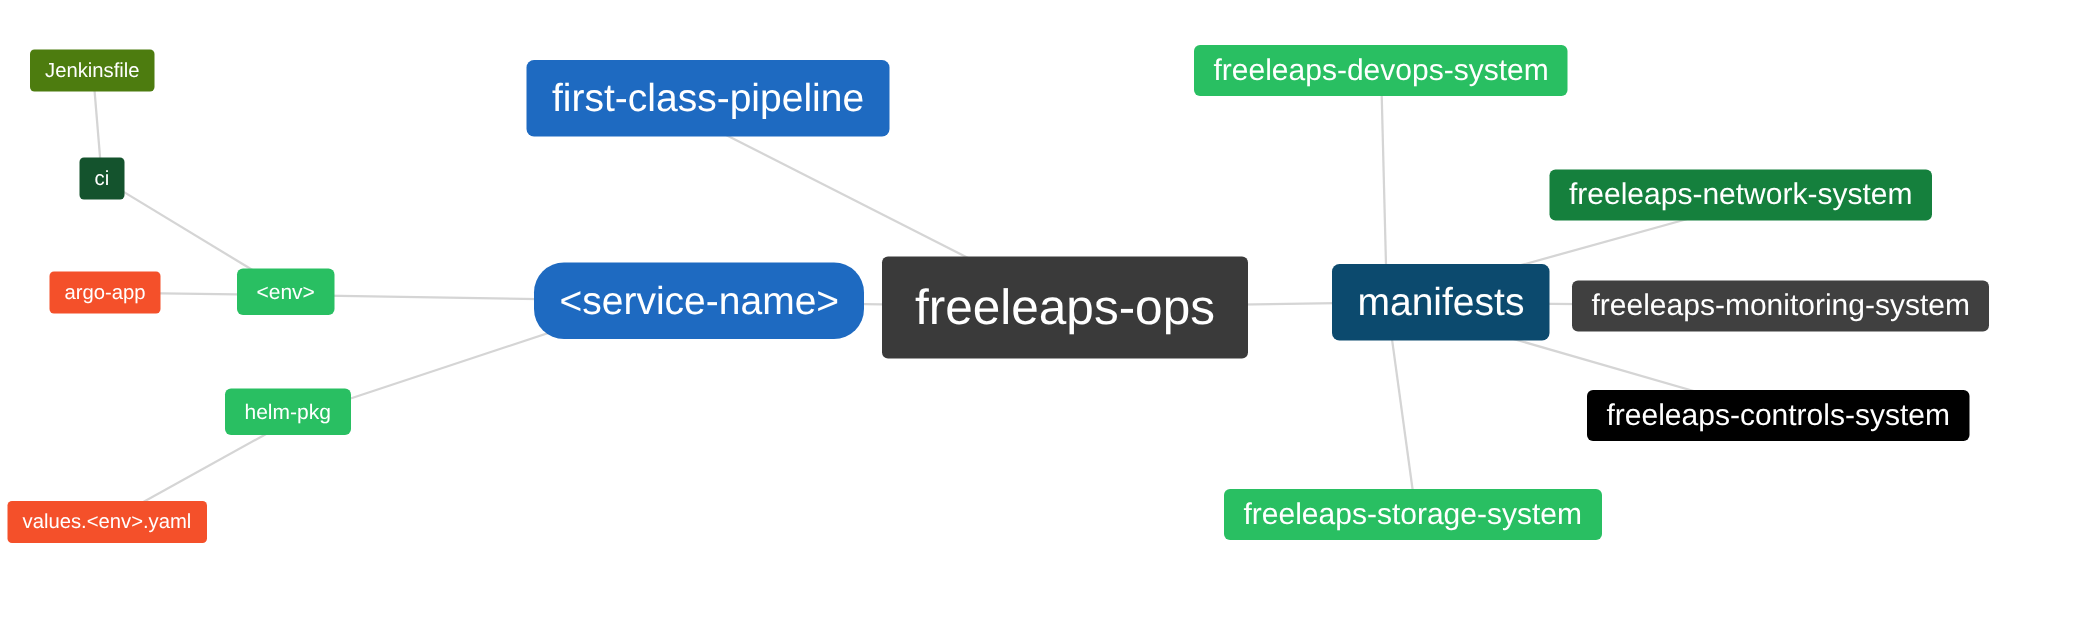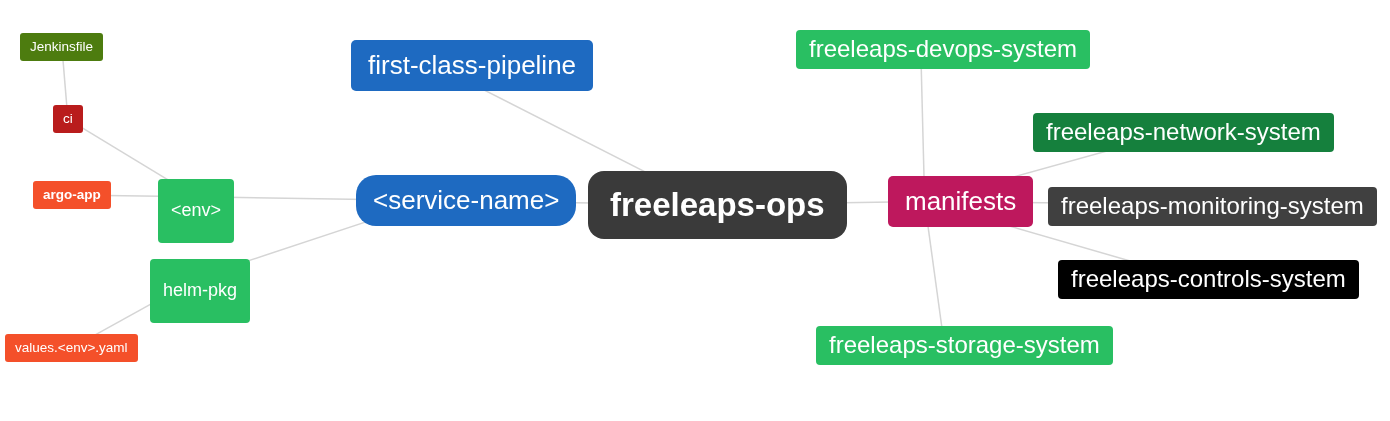--- a/index.html
+++ b/index.html
@@ -24,24 +24,24 @@
   }
   .node {
     position: absolute;
     z-index: 2;
     color: #ffffff;
     white-space: nowrap;
     line-height: 1.2;
     cursor: pointer;
     text-align: center;
   }
-  .n-xl { font-size: 33px; padding: 14px 22px; border-radius: 16px; font-weight: bold; }
+  .n-xl { font-size: 33px; padding: 14px 22px; border-radius: 4px; }
   .n-lg { font-size: 26px; padding: 10px 17px; border-radius: 5px; margin-left: 36px; }
-  .n-md { font-size: 24px; padding: 5px 13px;  border-radius: 4px; }
-  .n-sm { font-size: 18px; padding: 21px 13px;  border-radius: 4px; }
+  .n-md { font-size: 20px; padding: 5px 13px;  border-radius: 4px; }
+  .n-sm { font-size: 14px; padding: 7px 13px;  border-radius: 4px; }
   .n-xs { font-size: 13.5px; padding: 6px 10px; border-radius: 3px; }
 </style>
 </head>
 <body>
 
 <div id="canvas">
 
   <svg id="edge-layer" width="1390" height="421">
       <line x1="436.0390625" y1="65.59375" x2="709.9765625" y2="204.796875" stroke="#d5d5d5" stroke-width="1.5"></line>
       <line x1="430.2109375" y1="200.59375" x2="709.9765625" y2="204.796875" stroke="#d5d5d5" stroke-width="1.5"></line>
@@ -58,31 +58,31 @@
       <line x1="924.6328125" y1="201.59375" x2="1185.484375" y2="277" stroke="#d5d5d5" stroke-width="1.5"></line>
       <line x1="924.6328125" y1="201.59375" x2="941.828125" y2="327" stroke="#d5d5d5" stroke-width="1.5"></line>
     </svg>
 
   <div class="node n-xl" style="left: 588px; top: 171px; background: rgb(58, 58, 58);">freeleaps-ops</div>
 
   <div class="node n-lg" style="left: 315px; top: 40px; background: rgb(30, 106, 193);">first-class-pipeline</div>
 
   <div class="node n-lg" style="left: 320px; top: 175px; background: rgb(30, 106, 193); border-radius: 20px;">&lt;service-name&gt;</div>
 
-  <div class="node n-lg" style="left: 852px; top: 176px; background: #be185d;">manifests</div>
+  <div class="node n-lg" style="left: 852px; top: 176px; background: #0c4a6e;">manifests</div>
 
   <div class="node n-sm" style="left: 158px; top: 179px; background: rgb(41, 191, 98);">&lt;env&gt;</div>
 
   <div class="node n-sm" style="left: 150px; top: 259px; background: rgb(41, 191, 98); text-align: center;">helm-pkg</div>
 
   <div class="node n-xs" style="left: 20px; top: 33px; background: #4d7c0f;">Jenkinsfile</div>
 
-  <div class="node n-xs" style="left: 53px; top: 105px; background: #b91c1c;">ci</div>
+  <div class="node n-xs" style="left: 53px; top: 105px; background: #14532d;">ci</div>
 
-  <div class="node n-xs" style="left: 33px; top: 181px; background: rgb(244, 80, 42); font-weight: bold;">argo-app</div>
+  <div class="node n-xs" style="left: 33px; top: 181px; background: rgb(244, 80, 42);">argo-app</div>
 
   <div class="node n-xs" style="left: 5px; top: 334px; background: rgb(244, 80, 42);">values.&lt;env&gt;.yaml</div>
 
   <div class="node n-md" style="left: 796px; top: 30px; background: rgb(41, 191, 98);">freeleaps-devops-system</div>
 
   <div class="node n-md" style="left: 1033px; top: 113px; background: #15803d;">freeleaps-network-system</div>
 
   <div class="node n-md" style="left: 1048px; top: 187px; background: #404040;">freeleaps-monitoring-system</div>
 
   <div class="node n-md" style="left: 1058px; top: 260px; background: #000000;">freeleaps-controls-system</div>

